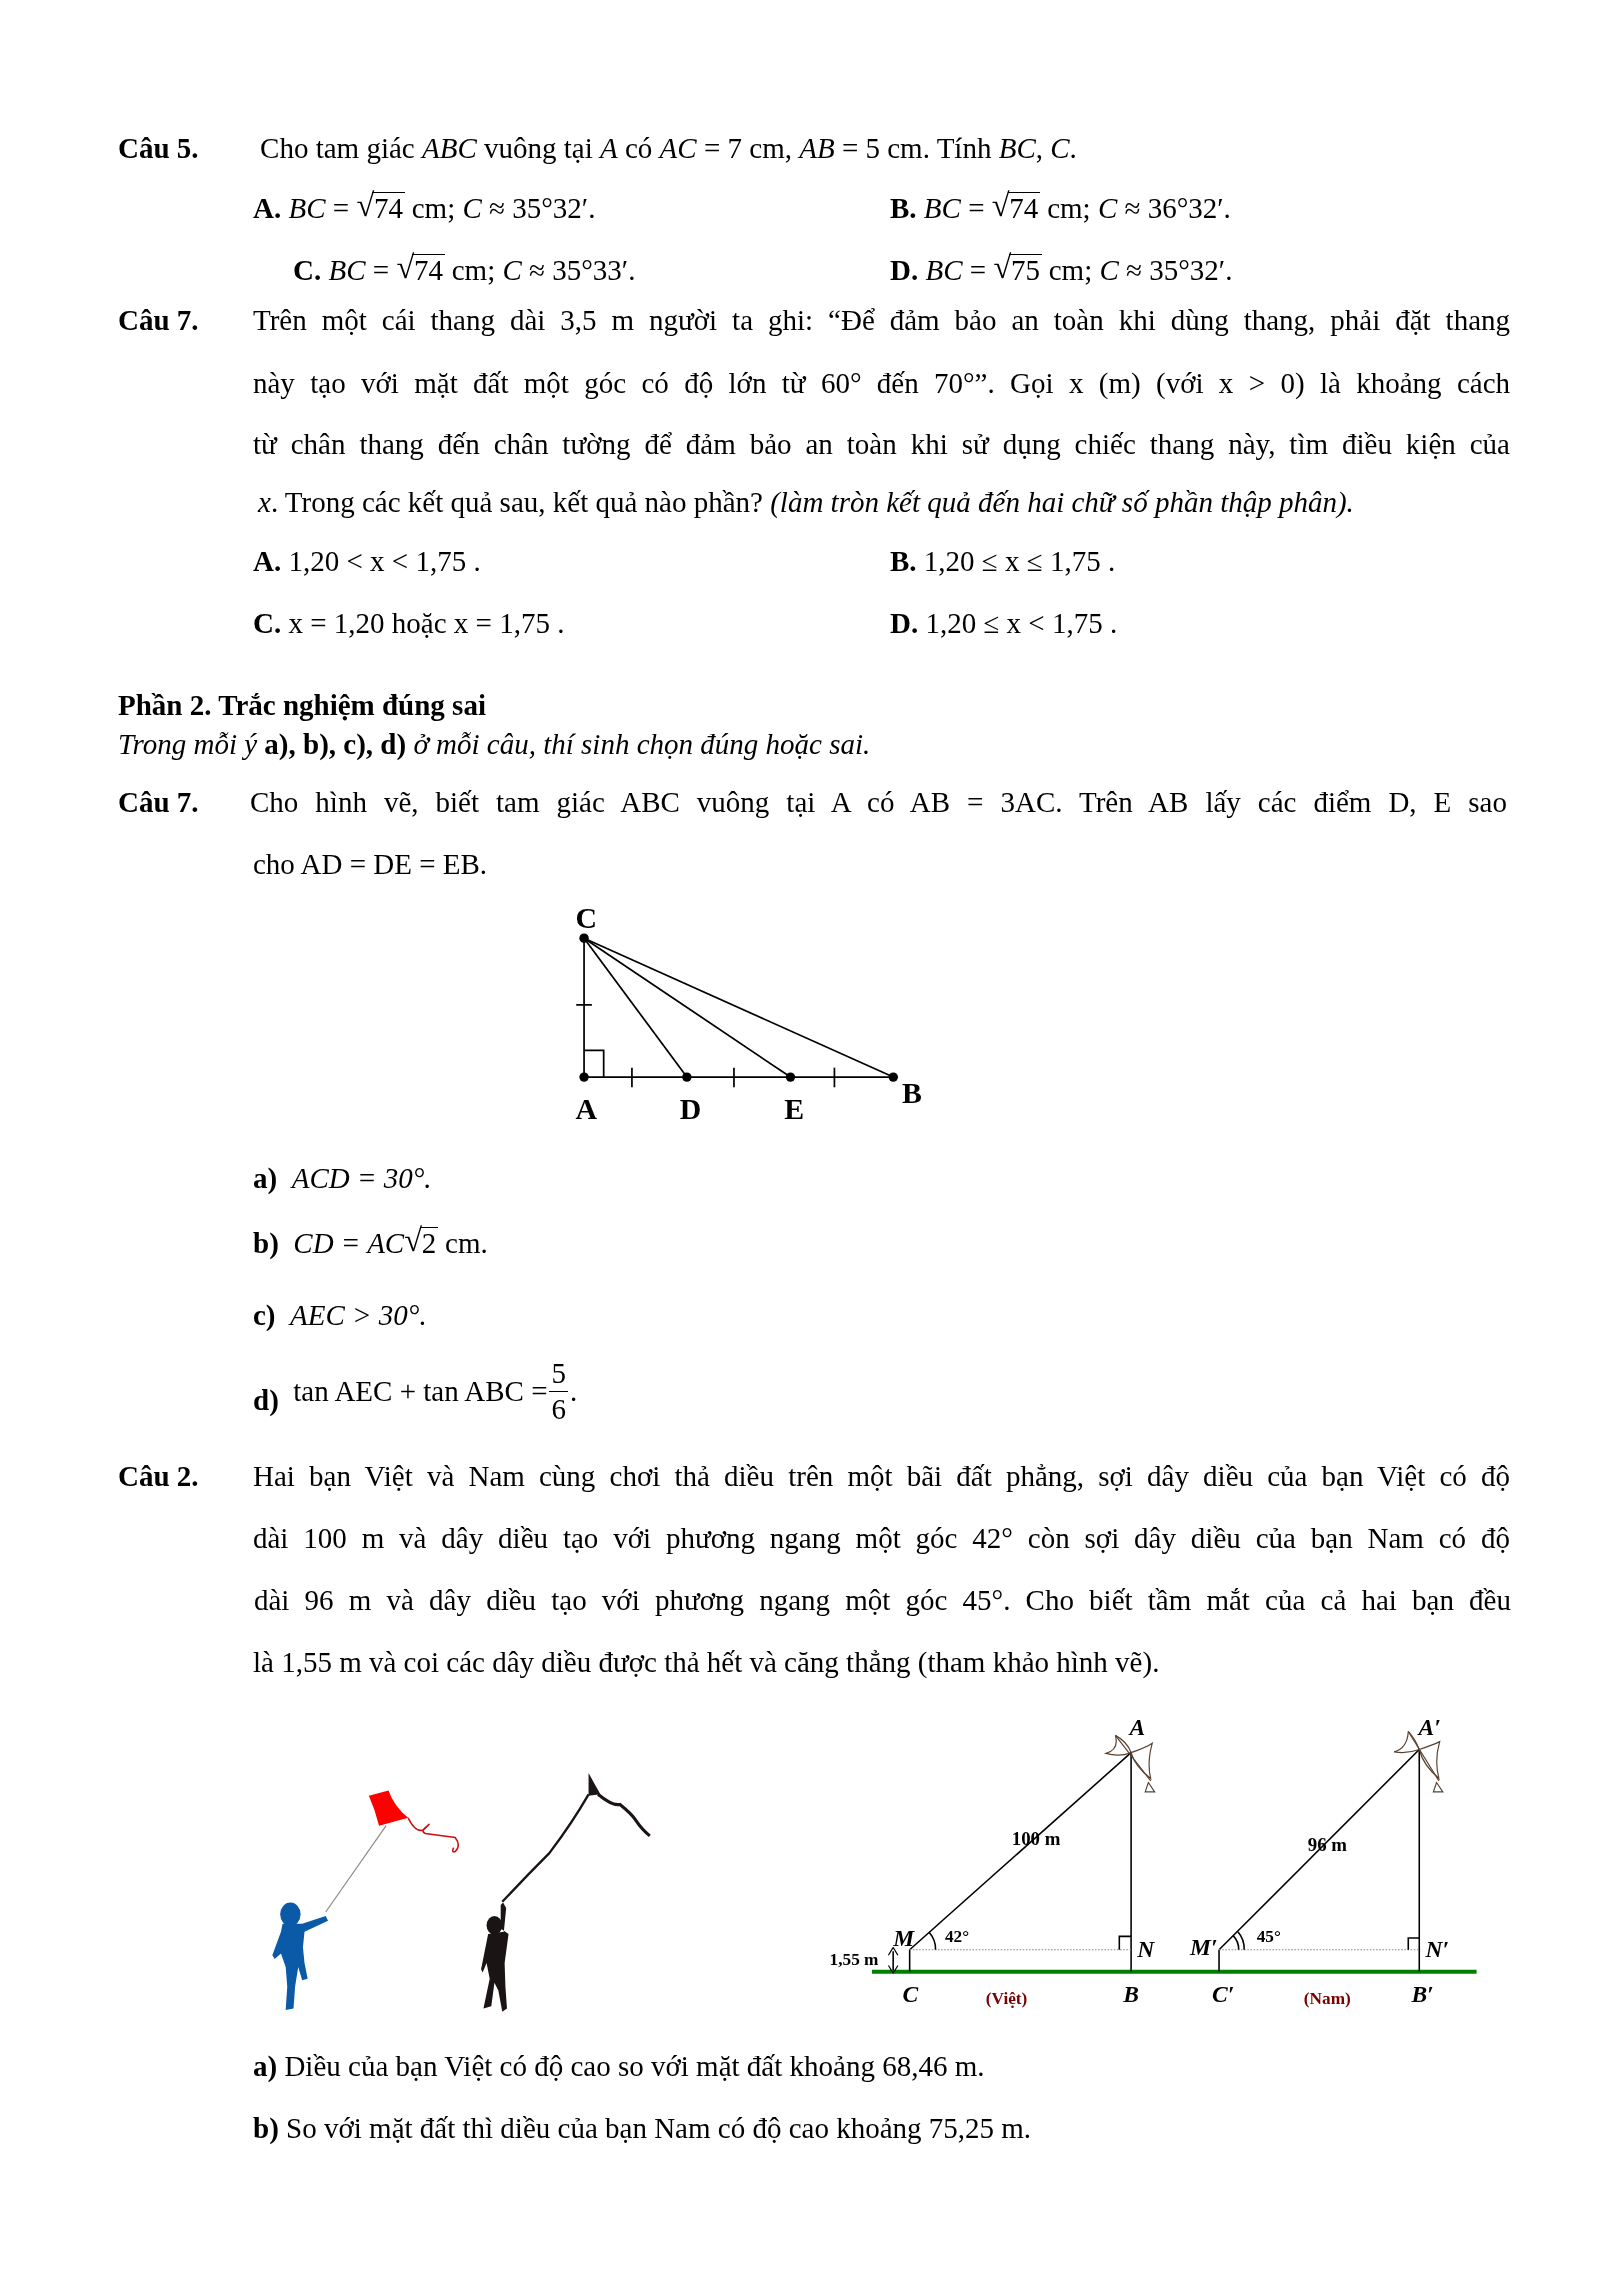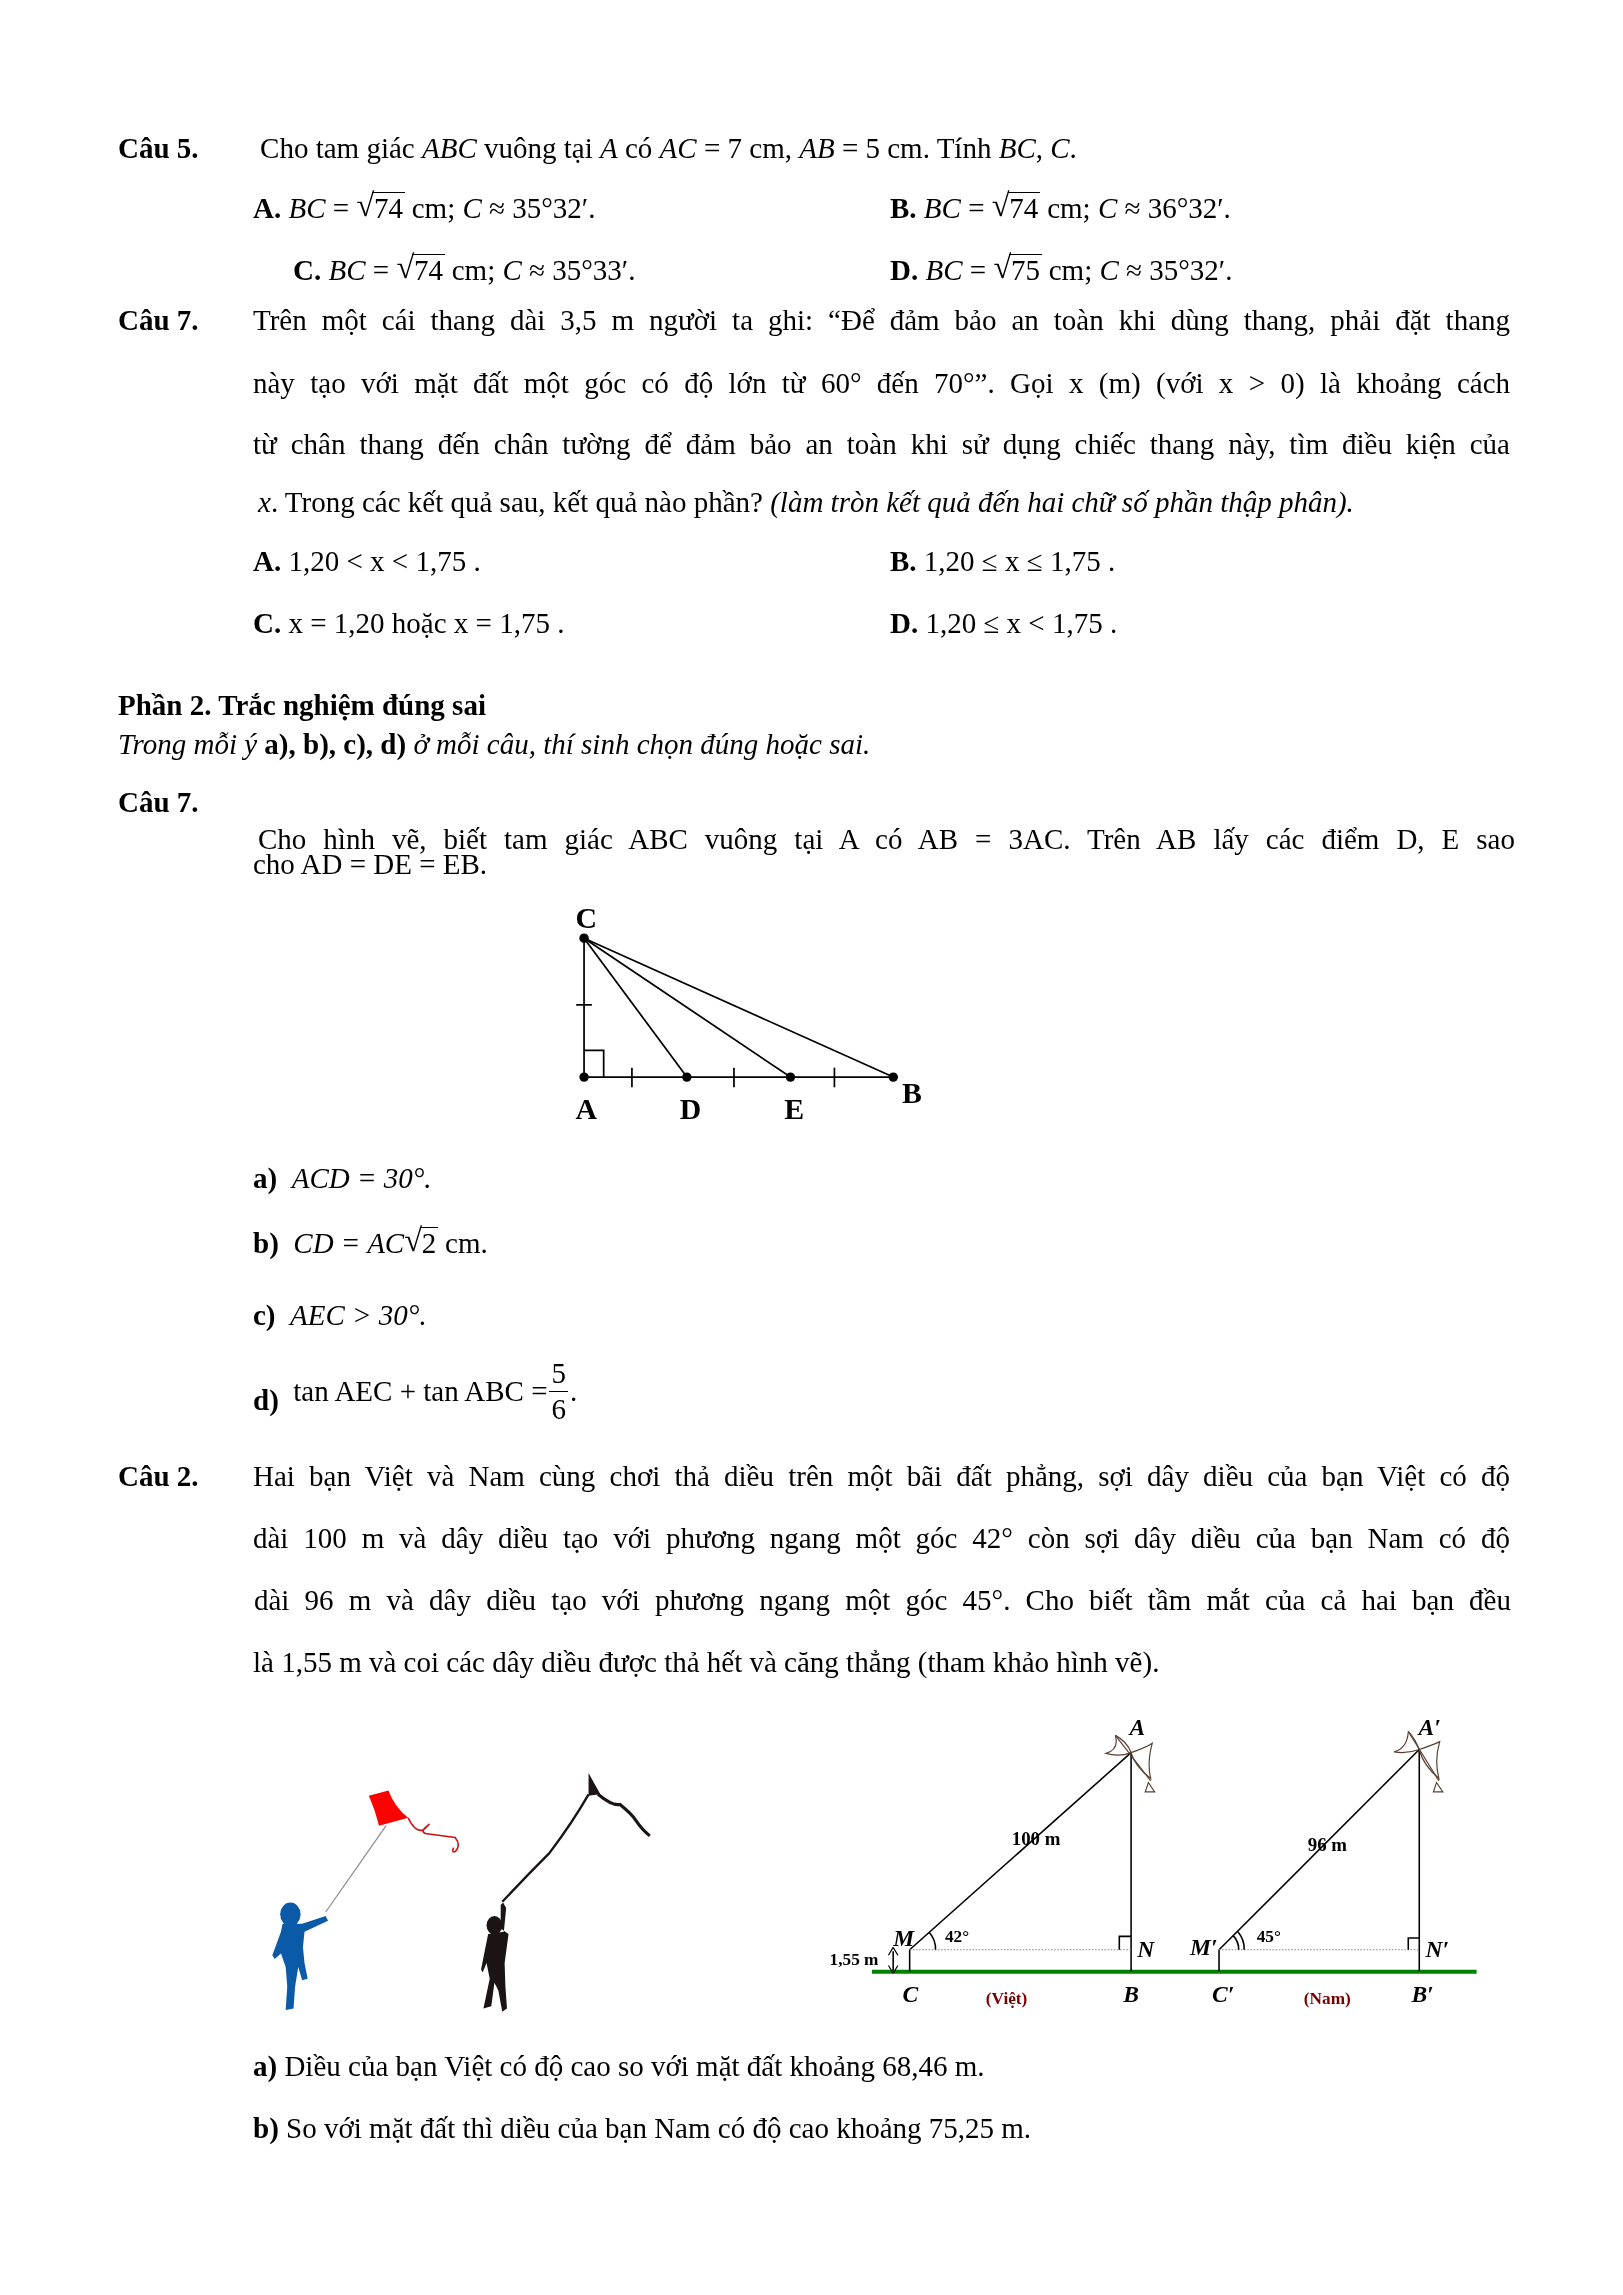--- a/index.html
+++ b/index.html
@@ -64,21 +64,21 @@
 <div class="abs" style="left:890px; top:609px;">
   <span class="opt-letter">D.</span> <span>1,20 ≤ x &lt; 1,75 .</span>
 </div>
 
 <div class="abs b" style="left:118px; top:673px;">Phần 2. Trắc nghiệm đúng sai</div>
 <div class="abs i" style="left:118px; top:730px;">
   <span>Trong mỗi ý </span><span class="b" style="font-style:normal;">a), b), c), d)</span><span> ở mỗi câu, thí sinh chọn đúng hoặc sai.</span>
 </div>
 
 <div class="abs qlabel" style="left:118px; top:788px;">Câu 7.</div>
-<div class="abs" style="left:258px; top:788px; width:1257px; text-align:justify; text-align-last:justify;margin-top:37px;">Cho hình vẽ, biết tam giác ABC vuông tại A có AB = 3AC. Trên AB lấy các điểm D, E sao</div>
+<div class="abs" style="left:250px; top:788px; width:1257px; text-align:justify; text-align-last:justify;">Cho hình vẽ, biết tam giác ABC vuông tại A có AB = 3AC. Trên AB lấy các điểm D, E sao</div>
 <div class="abs" style="left:253px; top:850px;text-align:right;">cho  AD = DE = EB.</div>
 
 <svg class="abs" style="left:550px; top:895px;font-size:37px" width="550" height="259" viewBox="0 0 700 330">
   <g stroke="#000" stroke-width="2.2" fill="none">
     <line x1="43" y1="55" x2="43" y2="232"></line>
     <line x1="43" y1="232" x2="437" y2="232"></line>
     <line x1="43" y1="55" x2="174" y2="232"></line>
     <line x1="43" y1="55" x2="306" y2="232"></line>
     <line x1="43" y1="55" x2="437" y2="232"></line>
     <polyline points="43,198 68,198 68,232"></polyline>

